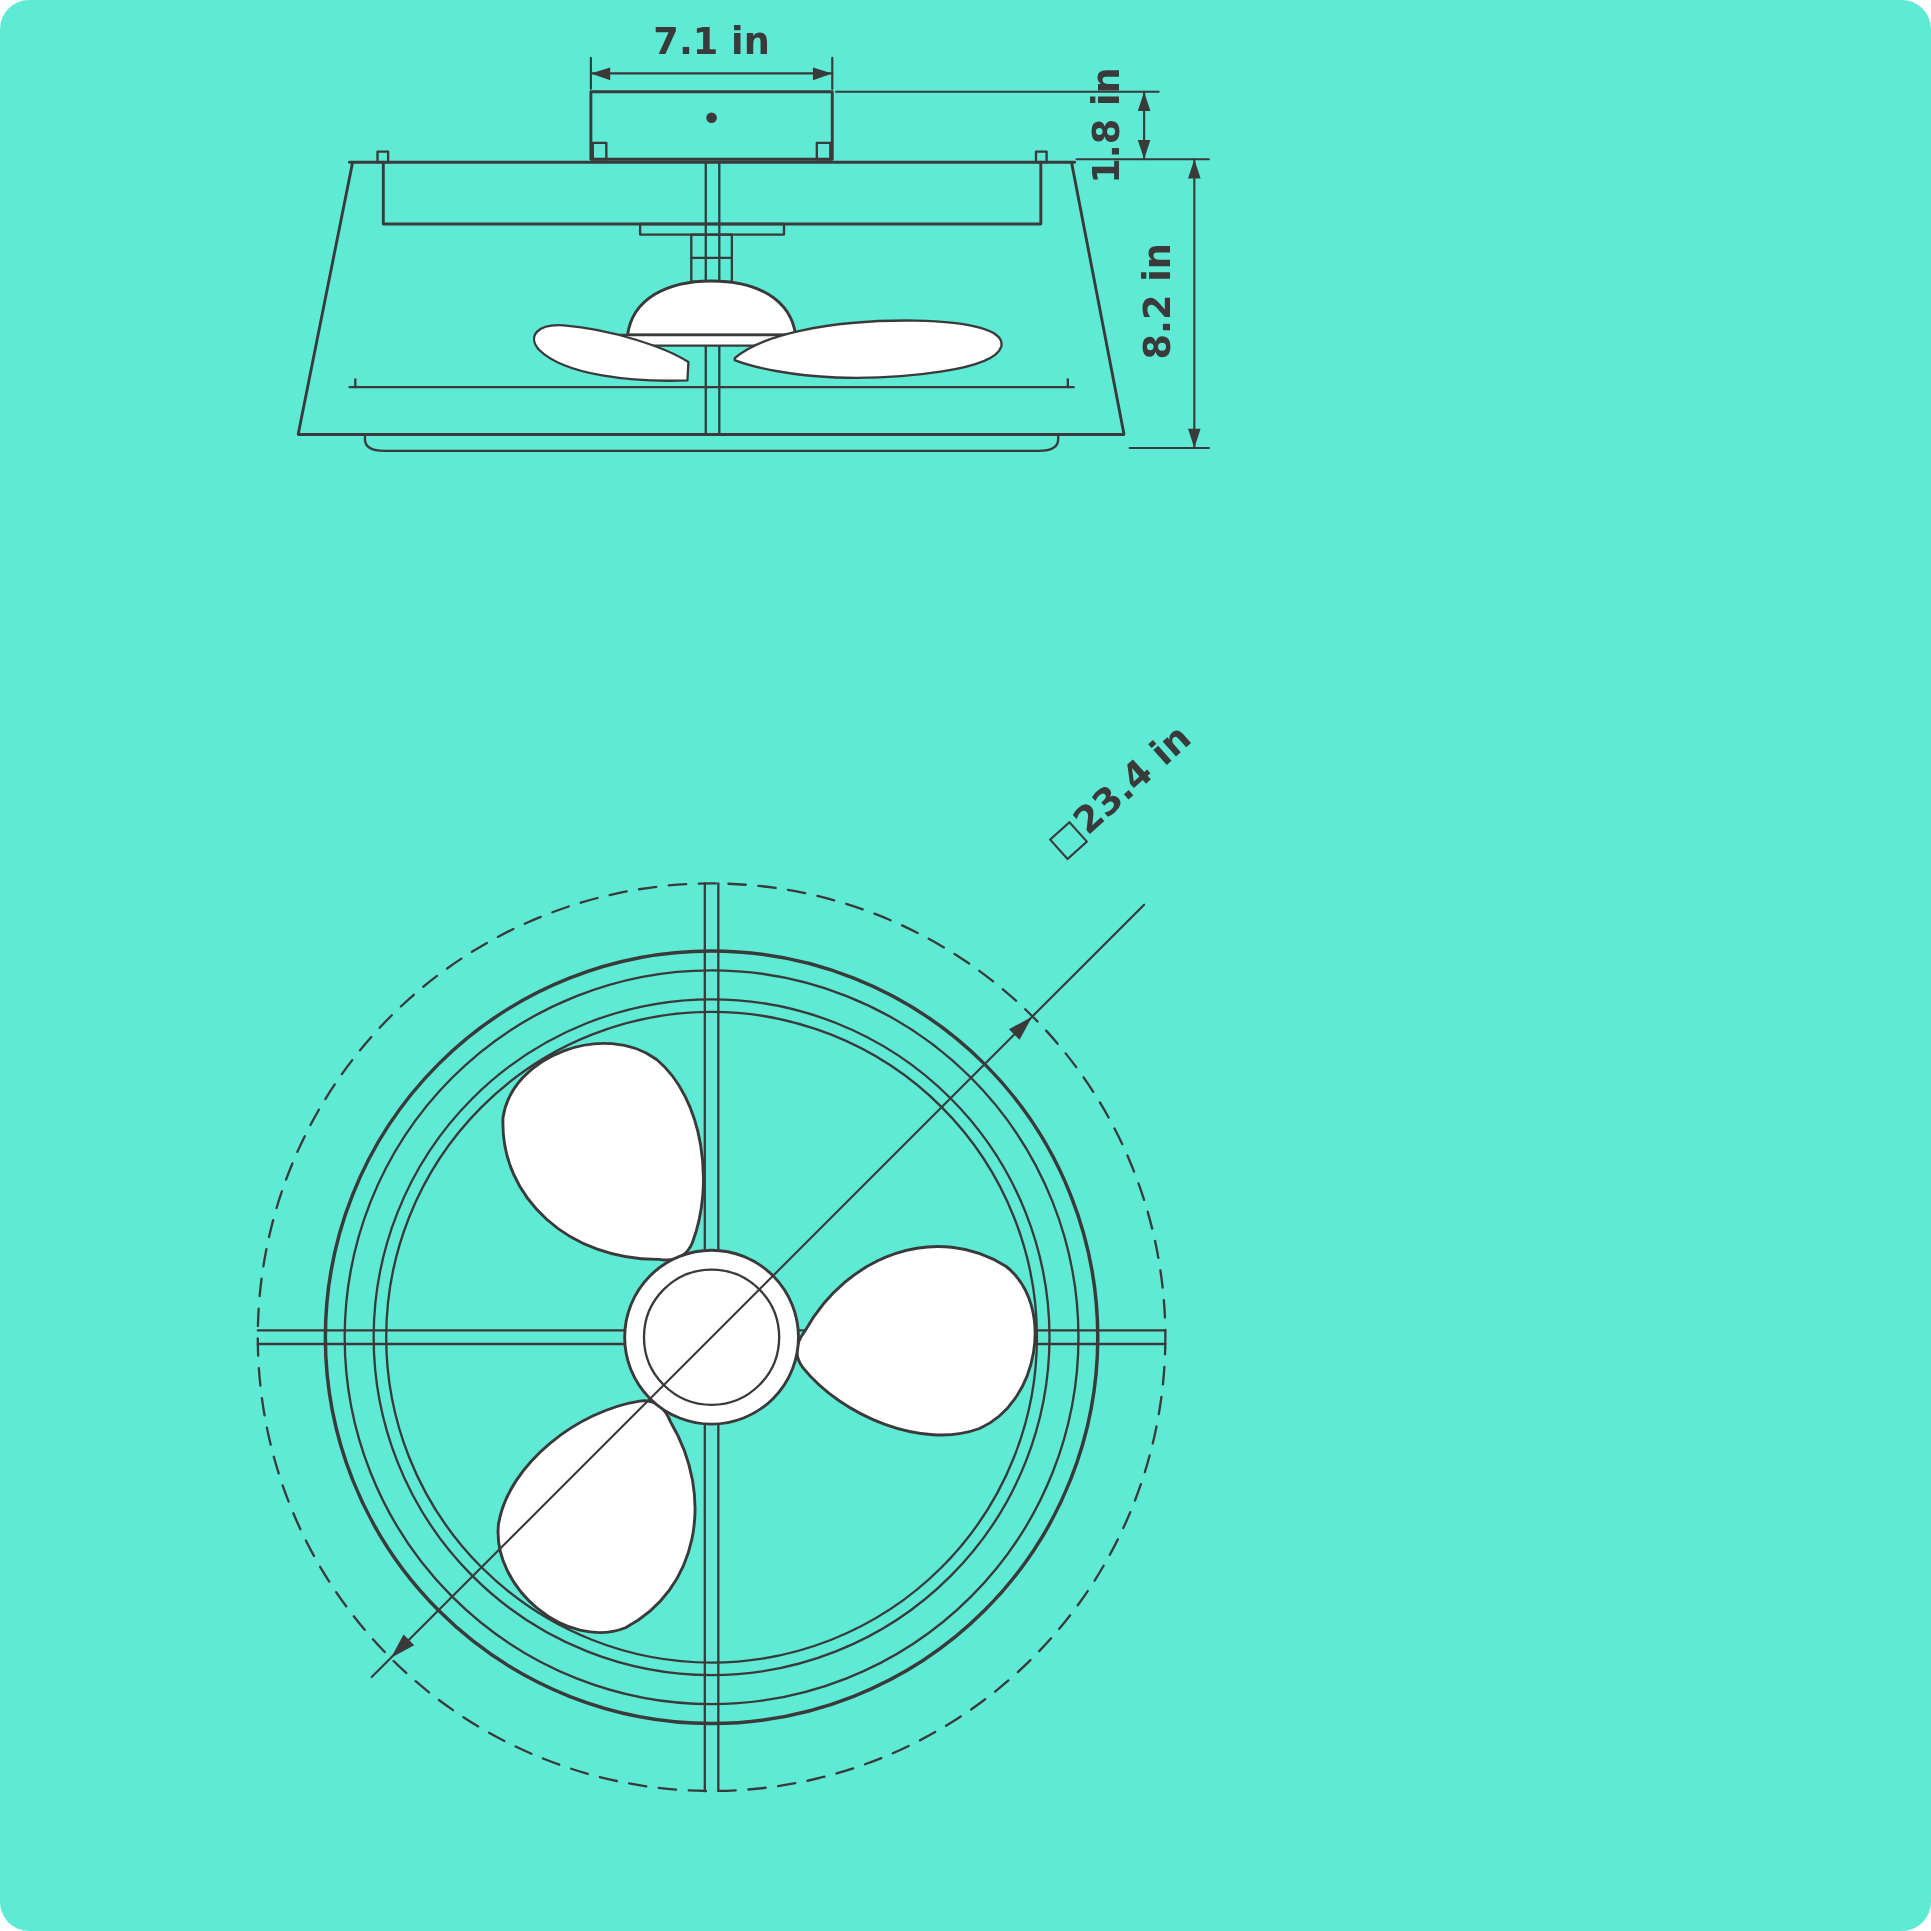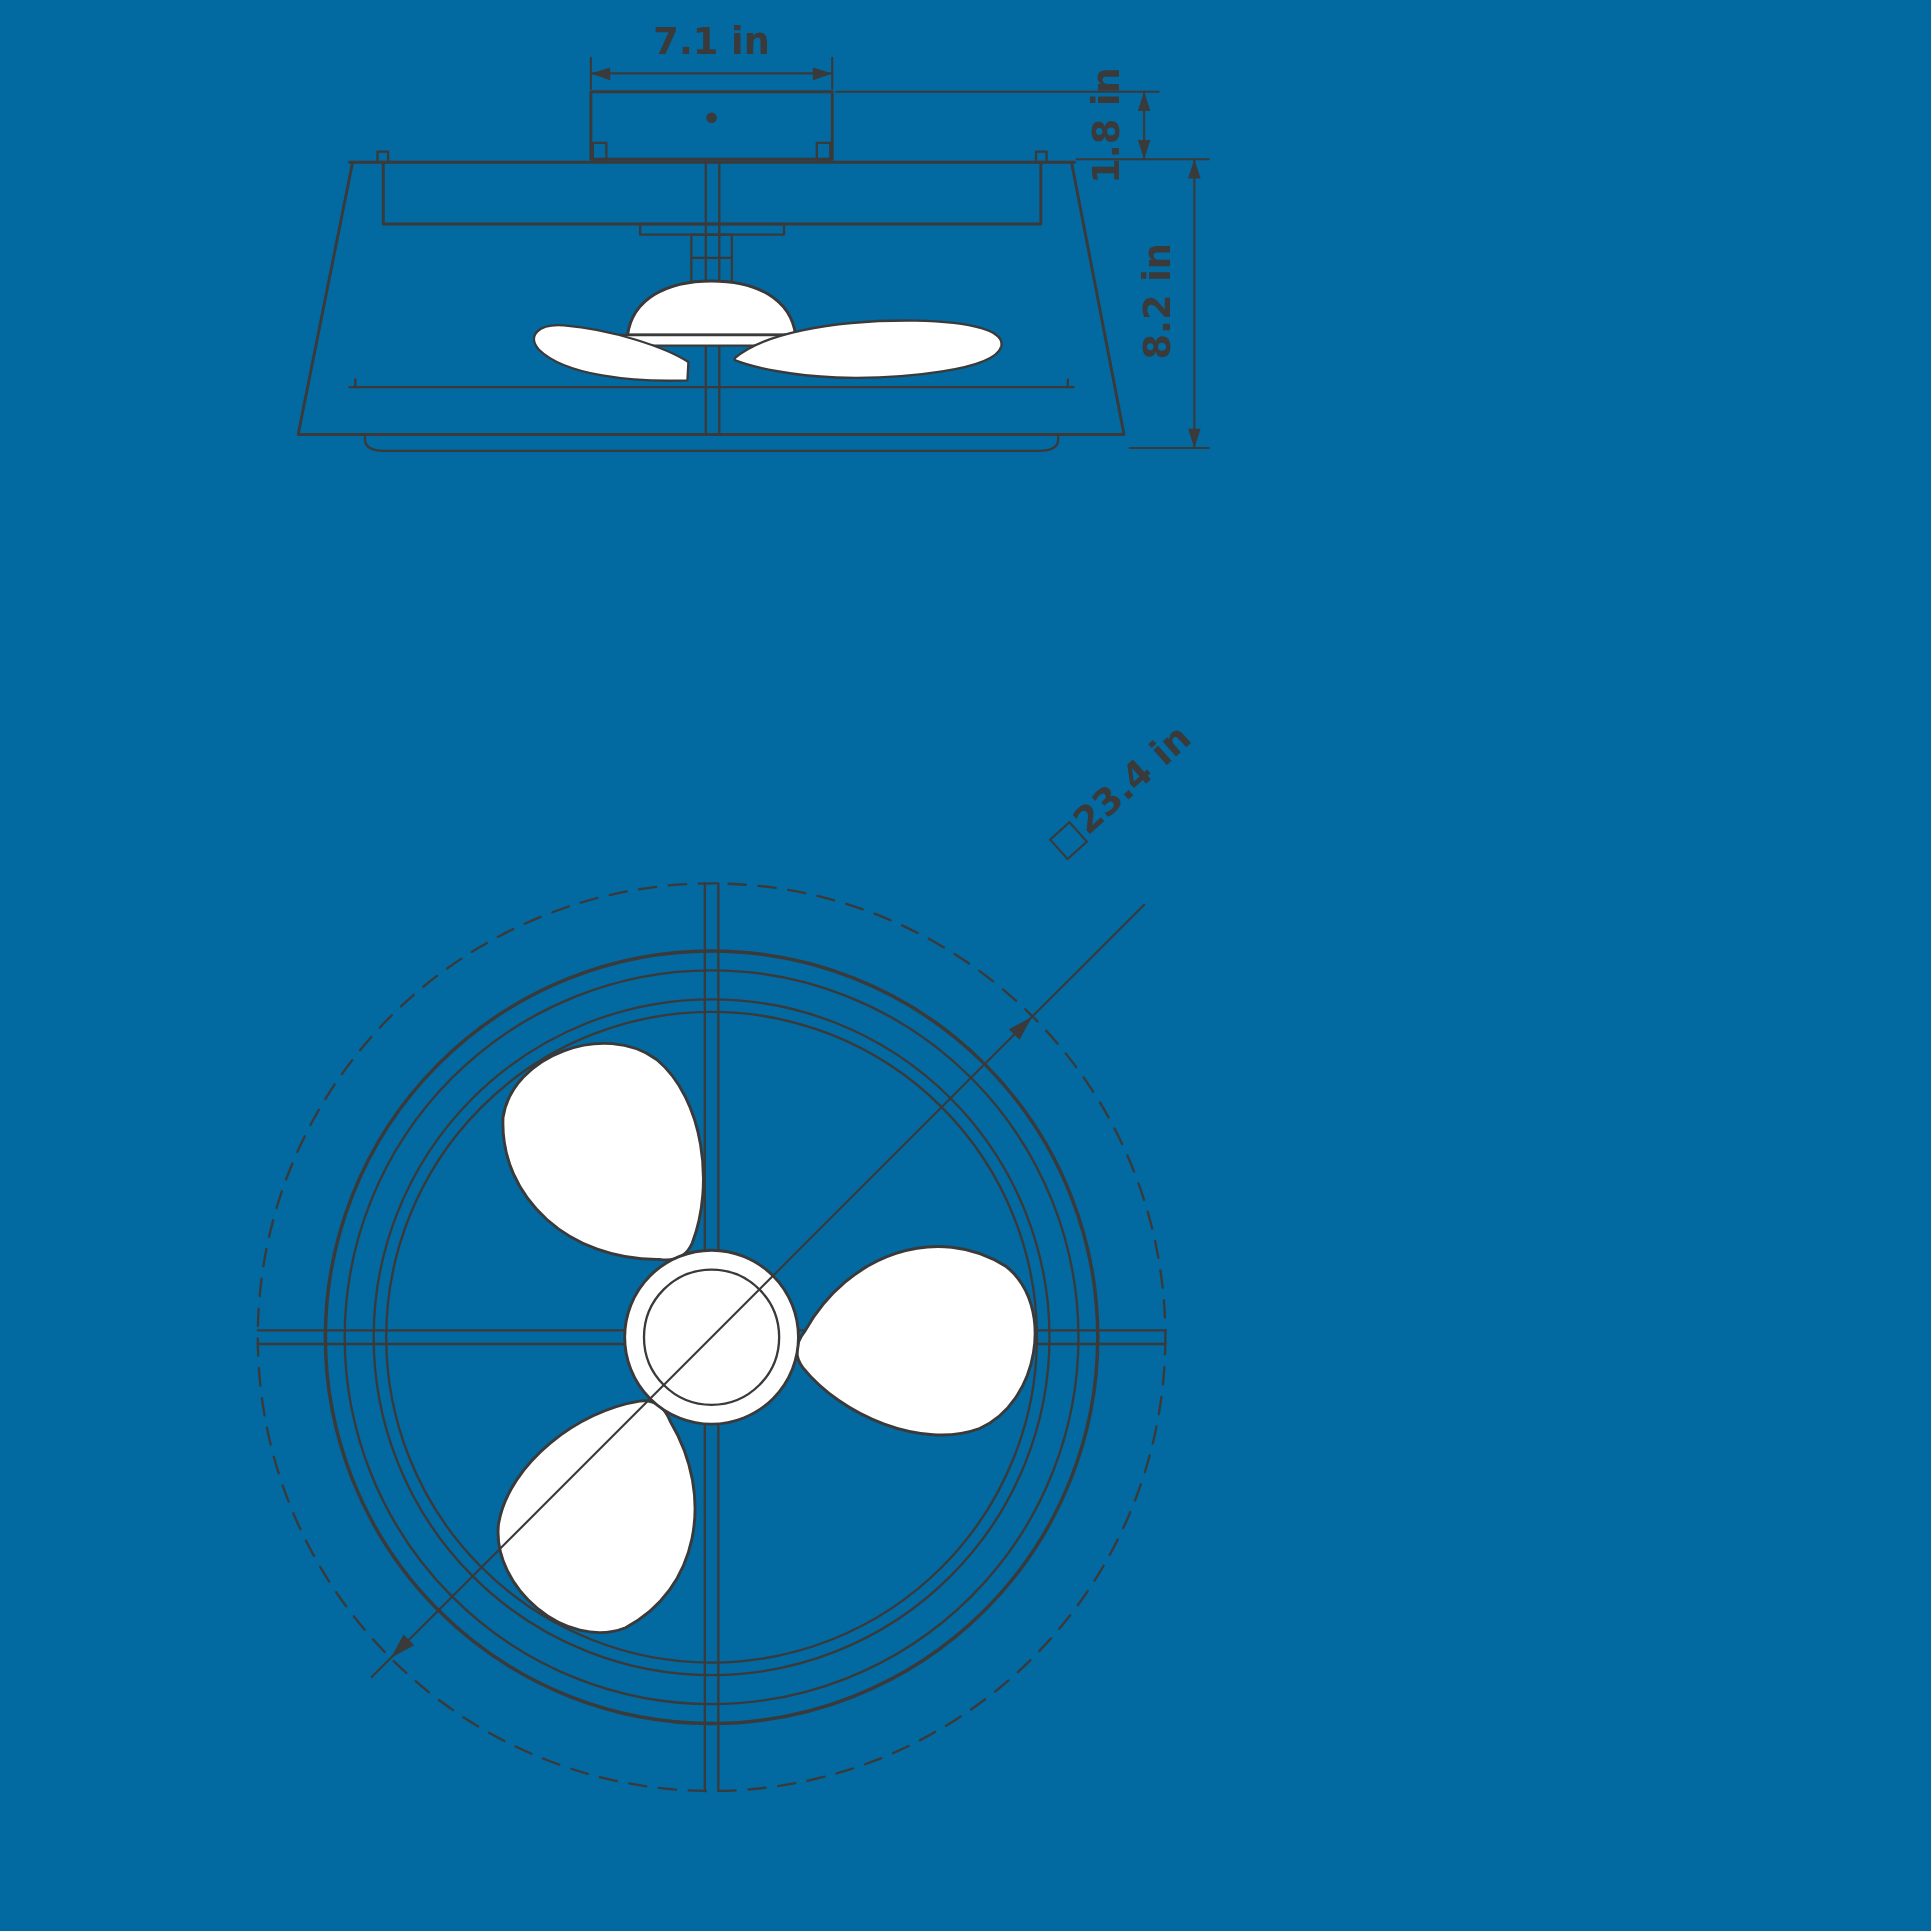--- a/index.html
+++ b/index.html
@@ -1,16 +1,16 @@
 <!DOCTYPE html>
 <html><head>
 <meta charset="utf-8">
 <style>
   html,body{margin:0;padding:0;background:#ffffff;}
-  .page{width:1931px;height:1931px;background:#0369a1;position:relative;overflow:hidden;}
+  .page{width:1931px;height:1931px;background:#5eead4;position:relative;overflow:hidden;border-radius:29px;}
   svg{display:block;}
   .ln{stroke:#3a3a3a;stroke-width:3;fill:none;stroke-linecap:round;stroke-linejoin:round;}
   .thick{stroke-width:3.6;}
   .thin{stroke-width:2.4;}
   .dimln{stroke:#3a3a3a;stroke-width:2.2;fill:none;stroke-linecap:round;}
   .dash{stroke-dasharray:18 13;}
   .fillw{fill:#ffffff;}
   .arrow{fill:#3a3a3a;stroke:none;}
   .dot{fill:#3a3a3a;stroke:none;}
   .dimtext{font-family:"DejaVu Sans",sans-serif;font-size:38px;font-weight:bold;fill:#3a3a3a;}

